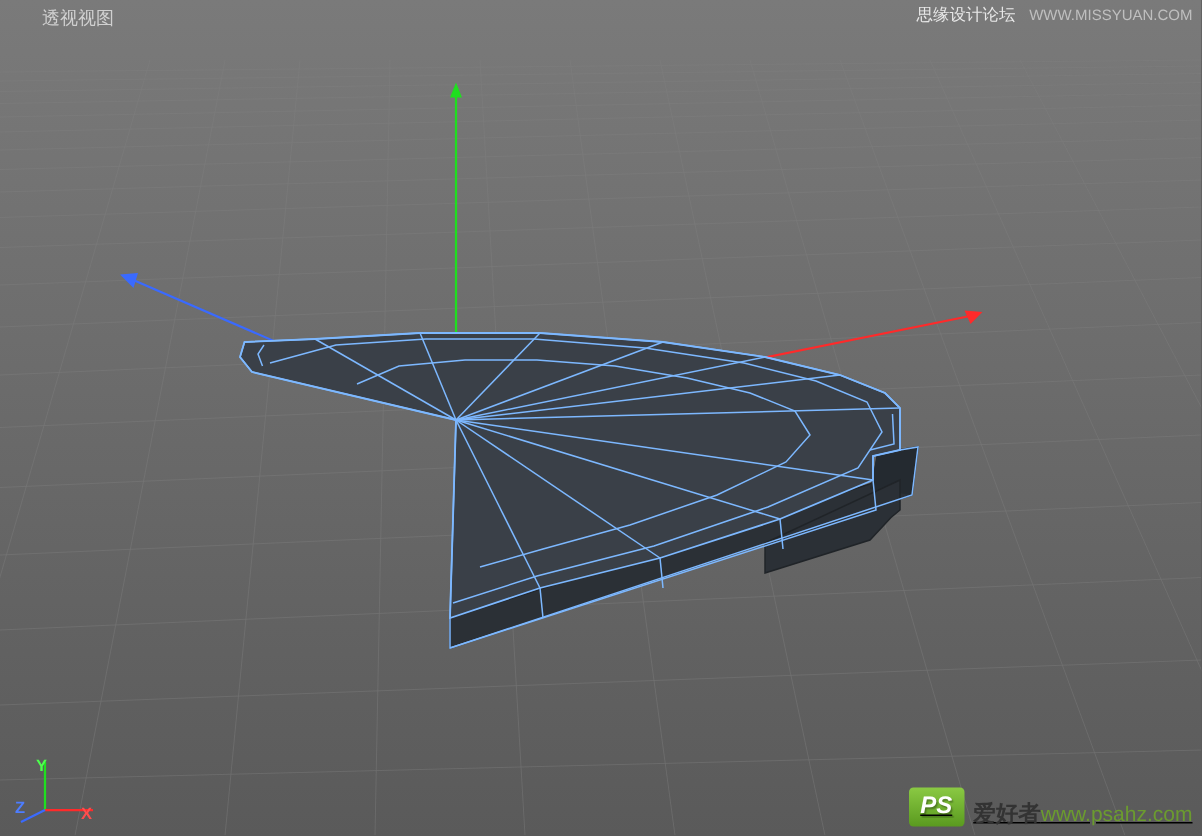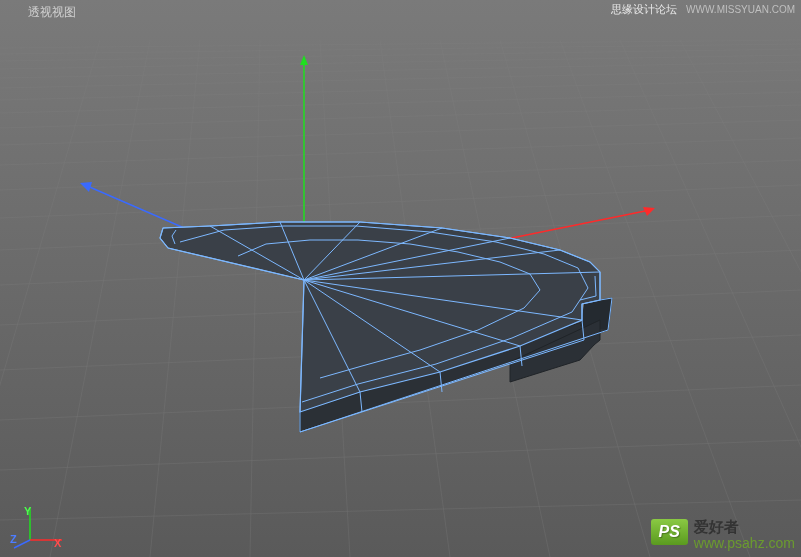--- a/index.html
+++ b/index.html
@@ -66,36 +66,37 @@
     }
     .axis-y { color: #4dff4d; top: -42px; left: 2px; }
     .axis-x { color: #ff4d4d; top: -10px; left: 32px; }
     .axis-z { color: #4d7dff; top: -14px; left: -12px; }
     .watermark-brand {
       position: absolute;
       bottom: 6px;
       right: 6px;
       z-index: 20;
       display: flex;
-      align-items: flex-start;
+      align-items: flex-end;
       gap: 6px;
+      text-decoration: underline;
     }
     .brand-badge {
       background: linear-gradient(to bottom, #8ac943 0%, #5a9a1f 100%);
       color: #fff;
       font-size: 16px;
       font-weight: bold;
       padding: 4px 8px;
       border-radius: 3px;
       font-style: italic;
       text-shadow: 1px 1px 1px rgba(0,0,0,0.3);
     }
     .brand-text {
       display: flex;
-      flex-direction: column;
+      flex-direction: row;
       line-height: 1.1;
     }
     .brand-name {
       font-size: 15px;
       color: #333;
       font-weight: bold;
     }
     .brand-url {
       font-size: 14px;
       color: #6b9b2f;

